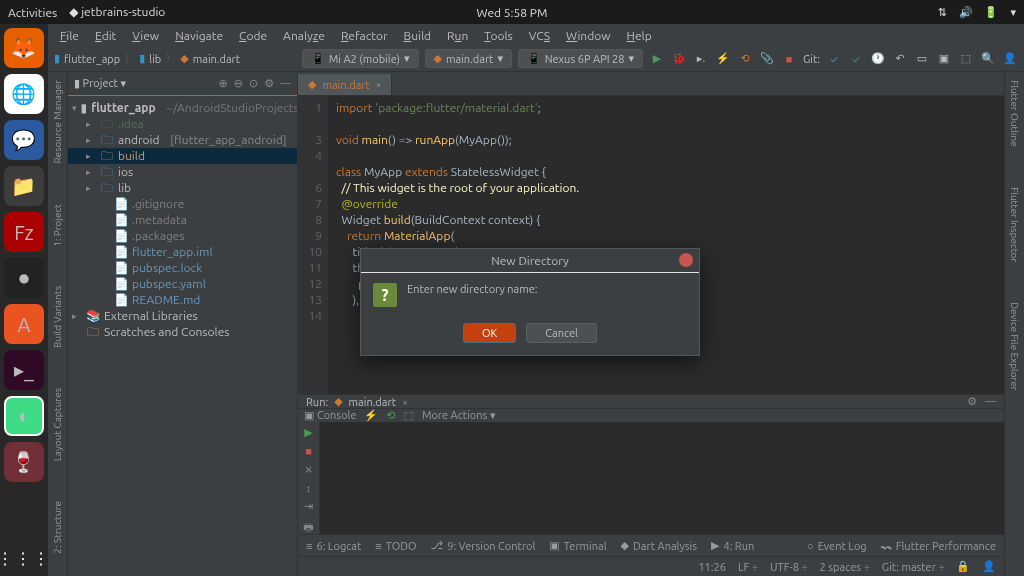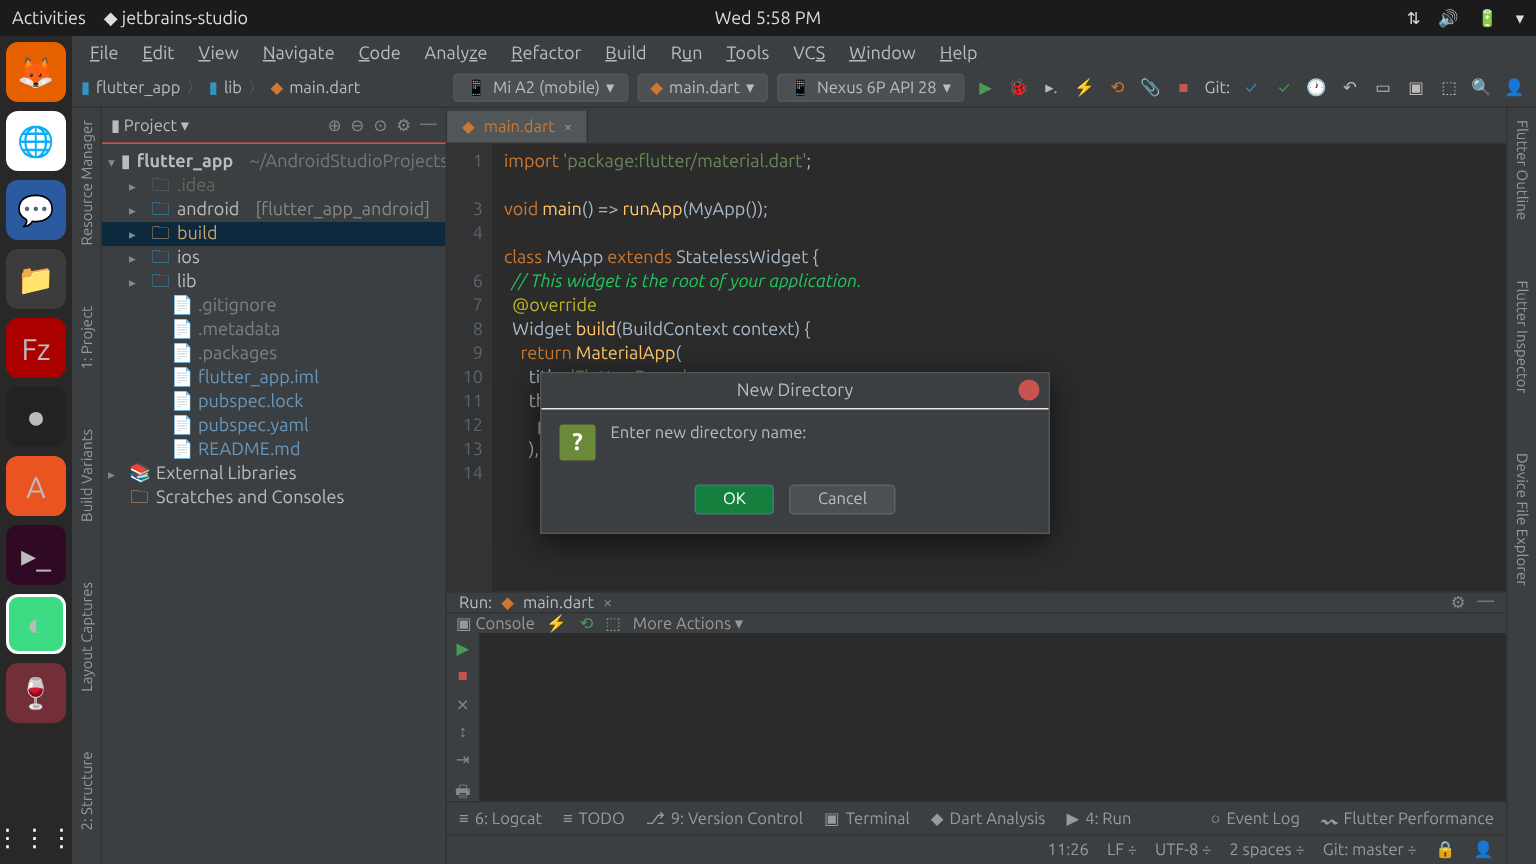--- a/index.html
+++ b/index.html
@@ -60,21 +60,21 @@
 .editor-tabs { height:24px; background:#3c3f41; border-bottom:1px solid #323232; display:flex; align-items:flex-end; }
 .editor-tab { padding:4px 10px; background:#515658; color:#cc7832; font-size:11px; border-right:1px solid #323232; display:flex; align-items:center; gap:6px; }
 .editor-tab .close { color:#999; font-size:10px; }
 .editor-body { flex:1; display:flex; font-family:"JetBrains Mono",Consolas,monospace; font-size:12px; line-height:16px; overflow:hidden; position:relative; }
 .gutter { width:30px; background:#313335; color:#606366; text-align:right; padding:4px 6px 0 0; }
 .gutter div { height:16px; }
 .code { flex:1; padding:4px 0 0 8px; white-space:pre; color:#a9b7c6; }
 .kw { color:#cc7832; }
 .cls { color:#a9b7c6; }
 .str { color:#6a8759; }
-.cmt { color:#22c55e; font-style:italic; }
+.cmt { color:#fef9c3; }
 .fn { color:#ffc66d; }
 .ann { color:#bbb529; }
 
 
 .run { height:140px; border-top:1px solid #323232; background:#2b2b2b; display:flex; flex-direction:column; }
 .run .hdr { height:22px; background:#3c3f41; display:flex; align-items:flex-end; padding:0 8px; font-size:11px; gap:6px; }
 .run .hdr .right-icons { margin-left:auto; display:flex; gap:8px; color:#888; }
 .run .toolbar { height:22px; background:#3c3f41; border-top:1px solid #323232; display:flex; align-items:center; padding:0 6px; gap:8px; font-size:11px; color:#999; }
 .run .body { flex:1; display:flex; }
 .run .side-tools { width:22px; background:#3c3f41; border-right:1px solid #323232; display:flex; flex-direction:column; align-items:center; gap:6px; padding-top:4px; color:#888; font-size:11px; }
@@ -93,21 +93,21 @@
 .dialog { position:absolute; left:360px; top:248px; width:340px; background:#3c3f41; border:1px solid #555; box-shadow:0 6px 20px rgba(0,0,0,0.6); pointer-events:auto; }
 .dialog .dtitle { height:24px; background:#3c3f41; display:flex; align-items:center; justify-content:center; color:#bbb; font-size:12px; position:relative; border-bottom:1px solid #e5e5e5; }
 .dialog .dtitle .xbtn { position:absolute; right:6px; top:4px; width:14px; height:14px; background:#c75450; border-radius:50%; }
 .dialog .dbody { padding:10px 12px; display:flex; gap:10px; }
 .dialog .qicon { width:24px; height:24px; background:#6a8a3a; color:#fff; display:flex; align-items:center; justify-content:center; font-weight:bold; font-size:16px; border-radius:2px; }
 .dialog .fields { flex:1; }
 .dialog label { font-size:11px; color:#bbb; display:block; margin-bottom:4px; }
 .dialog input { width:100%; background:#45494a; border:1px solid #4a6a9c; color:#bbb; padding:3px 6px; font-size:12px; outline:none; }
 .dialog .btns { display:flex; justify-content:center; gap:10px; padding:6px 0 12px; }
 .dialog button { padding:3px 18px; background:#4c5052; border:1px solid #5e6060; color:#bbb; font-size:11px; border-radius:3px; }
-.dialog button.primary { background:#15803d; border-color:#4c708c; color:#fff;text-align:right; }
+.dialog button.primary { background:#c2410c; border-color:#4c708c; color:#fff;text-align:right; }
 
 .green { color:#499c54; }
 .blue { color:#3592c4; }
 .orange { color:#cc7832; }
 .yellow { color:#f0a732; }
 .red { color:#c75450; }
 </style>
 </head>
 <body>
 

